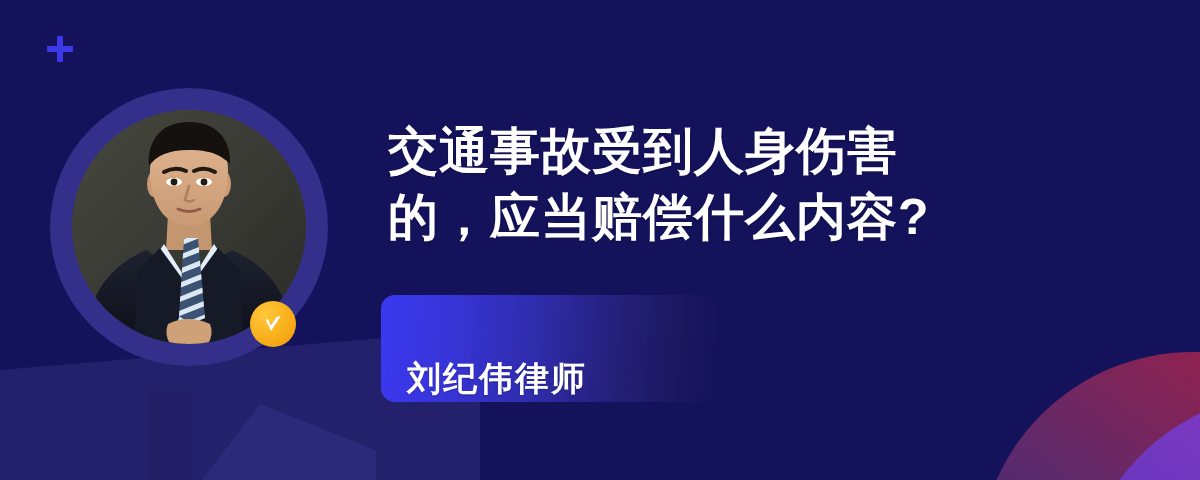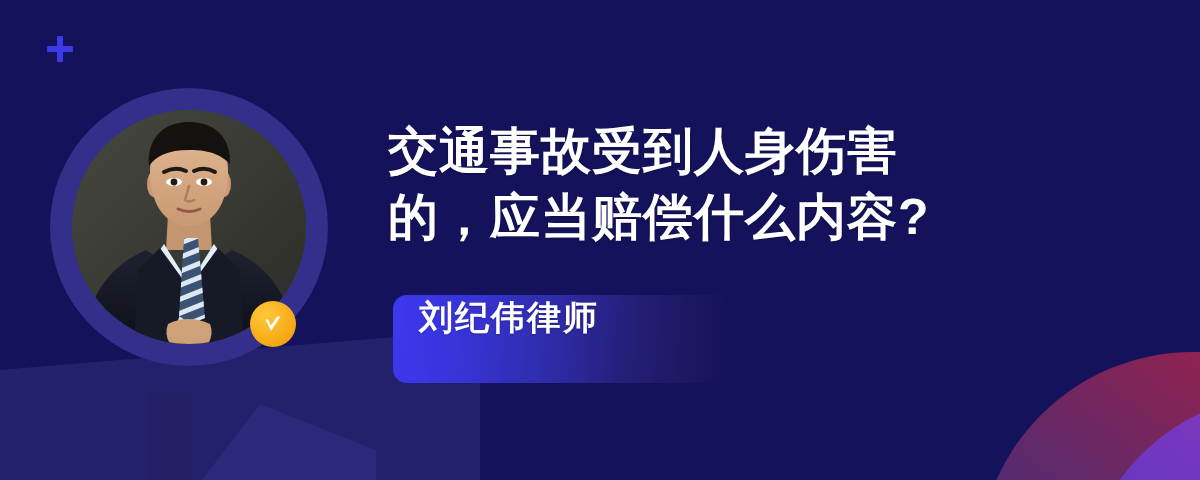--- a/index.html
+++ b/index.html
@@ -141,28 +141,28 @@
     line-height: 66px;
     font-weight: 700;
     letter-spacing: 1px;
     margin: 0;
     white-space: pre-line;
     text-shadow: 0 1px 2px rgba(0,0,0,.25);
   }
 
   .name-badge {
     position: absolute;
-    left: 393px;
+    left: 381px;
     top: 295px;
     width: 336px;
-    height: 88px;
+    height: 107px;
     border-radius: 14px;
     background: linear-gradient(95deg, #3b38f0 0%, #3734d6 22%, #2f2cab 46%, #241f78 70%, #1b1860 88%, rgba(20,18,90,0) 100%);
     display: flex;
-    align-items: flex-start;
+    align-items: flex-end;
   }
   .name-badge .name-text {
     color: #ffffff;
     font-size: 34px;
     font-weight: 700;
     letter-spacing: 2px;
     padding-left: 26px;
     text-shadow: 0 1px 2px rgba(0,0,0,.22);
   }
 </style>

